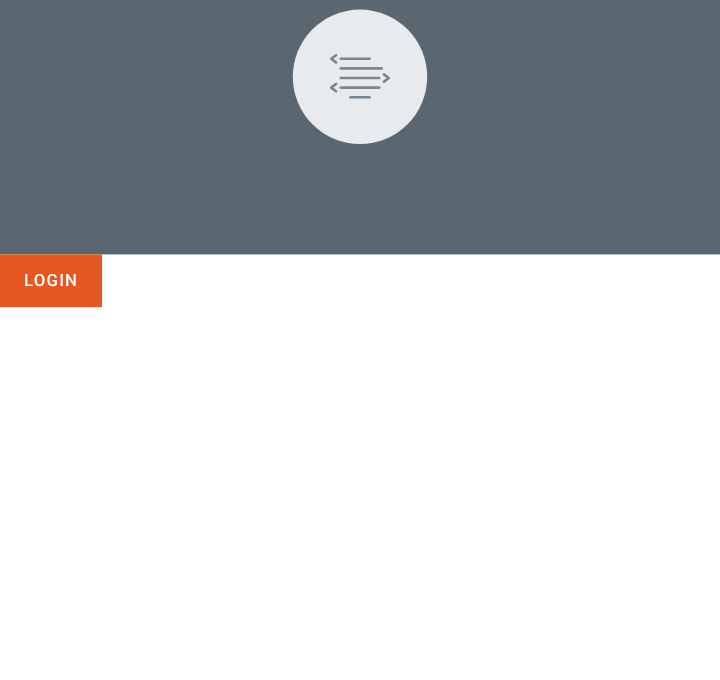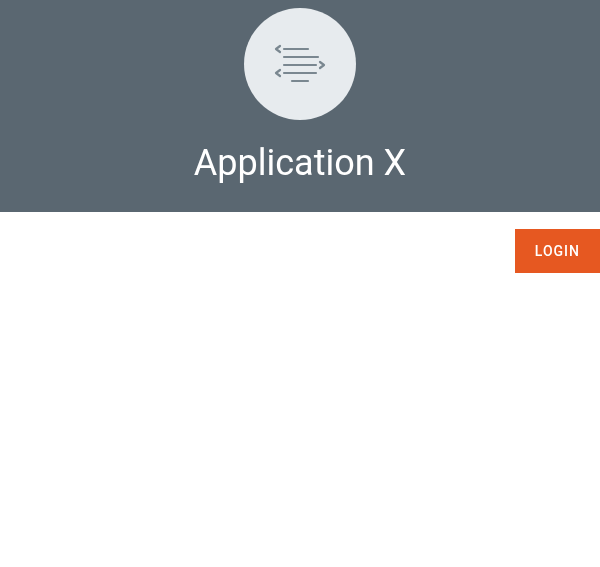--- a/index.html
+++ b/index.html
@@ -38,22 +38,21 @@
       height: 46px;
     }
     .app-title {
       color: #ffffff;
       font-size: 36px;
       font-weight: 400;
     }
     .content {
       width: 100%;
       display: flex;
-      justify-content: flex-end;
-      padding-top: 17px;
+      justify-content: flex-start;
     }
     .login-button {
       background: #e65821;
       color: #ffffff;
       border: none;
       padding: 0 20px;
       height: 44px;
       font-size: 14px;
       font-weight: 500;
       letter-spacing: 1px;
@@ -77,18 +76,17 @@
         <line x1="10" y1="26" x2="42" y2="26"></line>
         <path d="M46 23 L50 26 L46 29"></path>
 
         <path d="M6 31 L2 34 L6 37"></path>
         <line x1="10" y1="34" x2="42" y2="34"></line>
 
         <line x1="18" y1="42" x2="34" y2="42"></line>
       </svg>
     </span>
   </div>
-  <h1 class="app-title">Application X</h1>
 </div>
 
 <div class="content">
   <button class="login-button">LOGIN</button>
 </div>
 
 </body></html>

